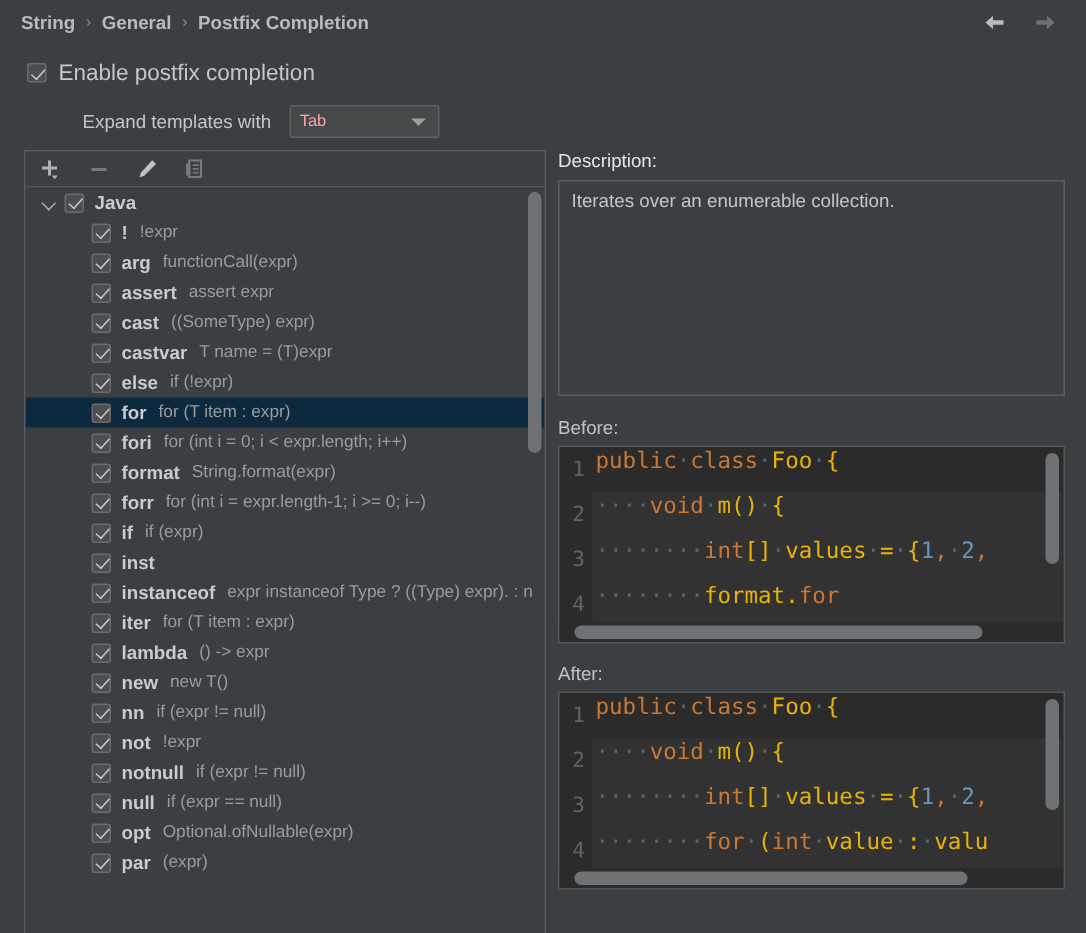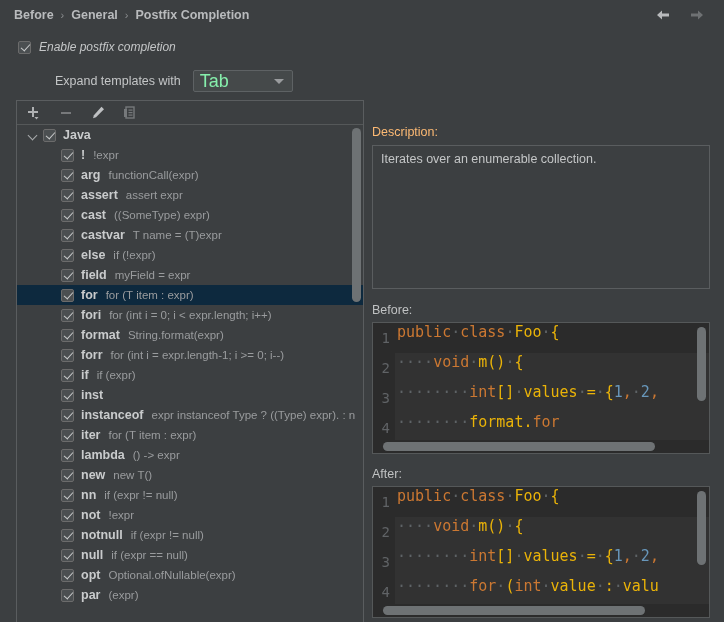--- a/index.html
+++ b/index.html
@@ -63,21 +63,21 @@
   }
   .cb.checked::after {
     content: "";
     position: absolute;
     left: 3.5px; top: 0.5px;
     width: 4px; height: 8px;
     border: solid #C8CACB;
     border-width: 0 1.6px 1.6px 0;
     transform: rotate(42deg);
   }
-  .enable-label { font-size: 12px; color: #C4C6C7; font-style: italic; }
+  .enable-label { font-size: 15px; color: #C4C6C7; }
 
   
   .expand-row {
     position: absolute;
     top: 70px; left: 28px;
     display: flex;
     align-items: center;
     gap: 12px;
     margin-left: 27px;
   }
@@ -85,21 +85,21 @@
   .combo {
     width: 100px; height: 22px;
     background: #45494A;
     border: 1px solid #5E6264;
     border-radius: 2px;
     display: flex;
     align-items: center;
     padding: 0 6px;
     position: relative;
   }
-  .combo-value { font-size: 18px; color: #86efac; }
+  .combo-value { font-size: 11px; color: #fca5a5; }
   .combo-arrow {
     position: absolute; right: 8px; top: 50%;
     margin-top: -2px;
     width: 0; height: 0;
     border-left: 5px solid transparent;
     border-right: 5px solid transparent;
     border-top: 5px solid #9A9C9E;
   }
 
   
@@ -204,23 +204,22 @@
   }
 
   
   .right-panel {
     position: absolute;
     left: 372px; top: 100px;
     width: 340px;
   }
   .sect-label {
     font-size: 12.5px;
-    color: #fdba74;
+    color: #e5e5e5;
     margin-bottom: 6px;
-    margin-top: 25px;
   }
   .desc-box {
     width: 338px; height: 144px;
     background: #3C3F41;
     border: 1px solid #5A5D5F;
     padding: 6px 8px;
     font-size: 12.5px;
     color: #C4C6C7;
     margin-bottom: 14px;
   }
@@ -290,21 +289,21 @@
     left: 10px; top: 2px;
     height: 9px;
     background: #6E7274;
     border-radius: 5px;
   }
 </style>
 </head>
 <body>
 
 <div class="header">
-  <span class="crumb">Before</span>
+  <span class="crumb">String</span>
   <span class="crumb-sep">›</span>
   <span class="crumb">General</span>
   <span class="crumb-sep">›</span>
   <span class="crumb">Postfix Completion</span>
 
   <div class="nav-arrows">
     <span class="nav-arrow">
       <svg width="18" height="18" viewBox="0 0 18 18">
           <path d="M3 9 L8 4.5 L8 7.5 L15 7.5 L15 10.5 L8 10.5 L8 13.5 Z" fill="#B8BABC"></path>
         </svg>
@@ -391,25 +390,20 @@
           <div class="row child">
             <span class="cb checked"></span>
             <span class="tkey">castvar</span>
             <span class="tdesc">T name = (T)expr</span>
           </div>
           <div class="row child">
             <span class="cb checked"></span>
             <span class="tkey">else</span>
             <span class="tdesc">if (!expr)</span>
           </div>
-          <div class="row child">
-            <span class="cb checked"></span>
-            <span class="tkey">field</span>
-            <span class="tdesc">myField = expr</span>
-          </div>
           <div class="row child selected">
             <span class="cb checked"></span>
             <span class="tkey">for</span>
             <span class="tdesc">for (T item : expr)</span>
           </div>
           <div class="row child">
             <span class="cb checked"></span>
             <span class="tkey">fori</span>
             <span class="tdesc">for (int i = 0; i &lt; expr.length; i++)</span>
           </div>

